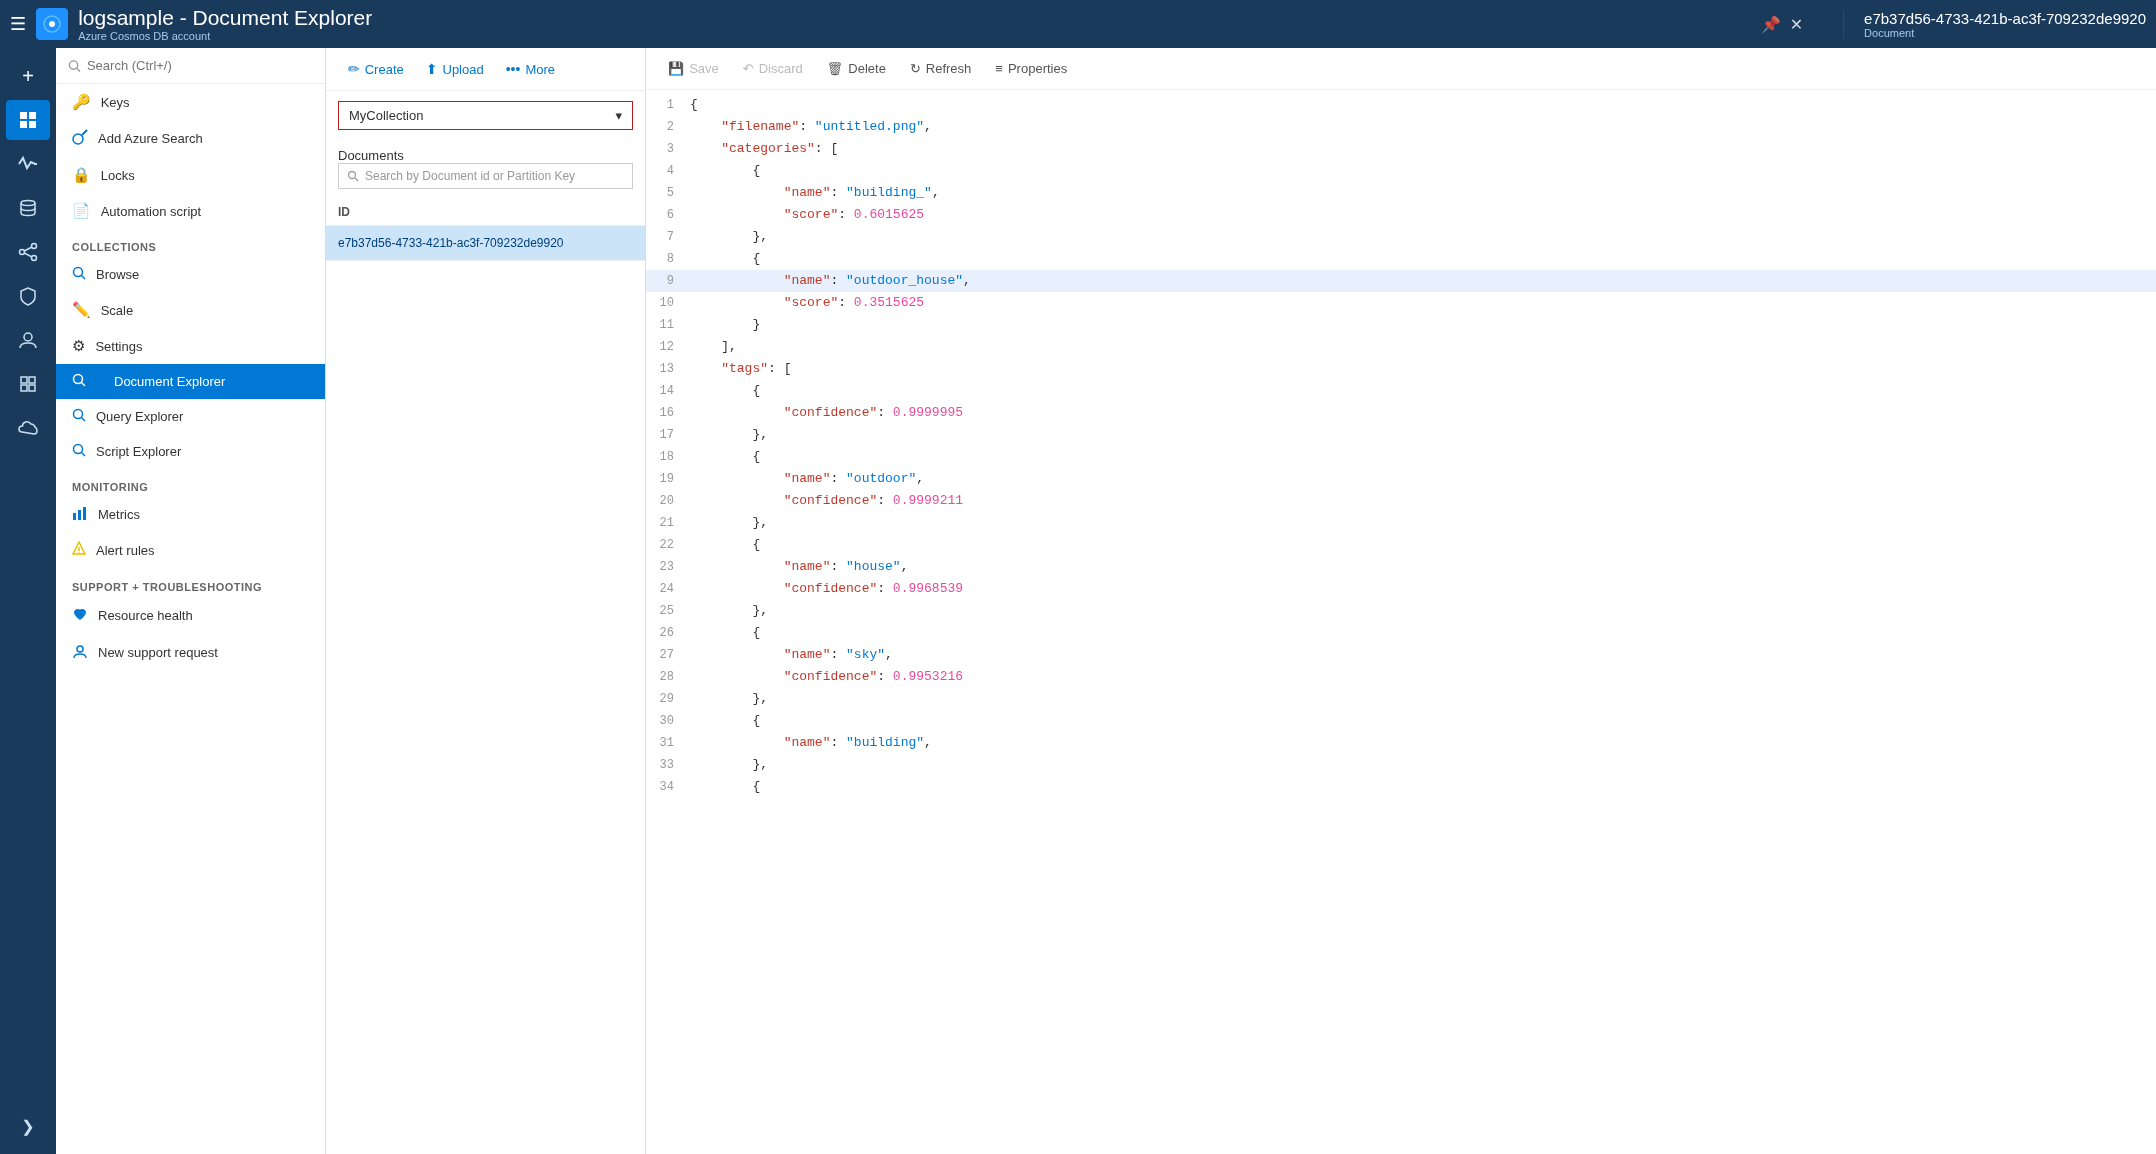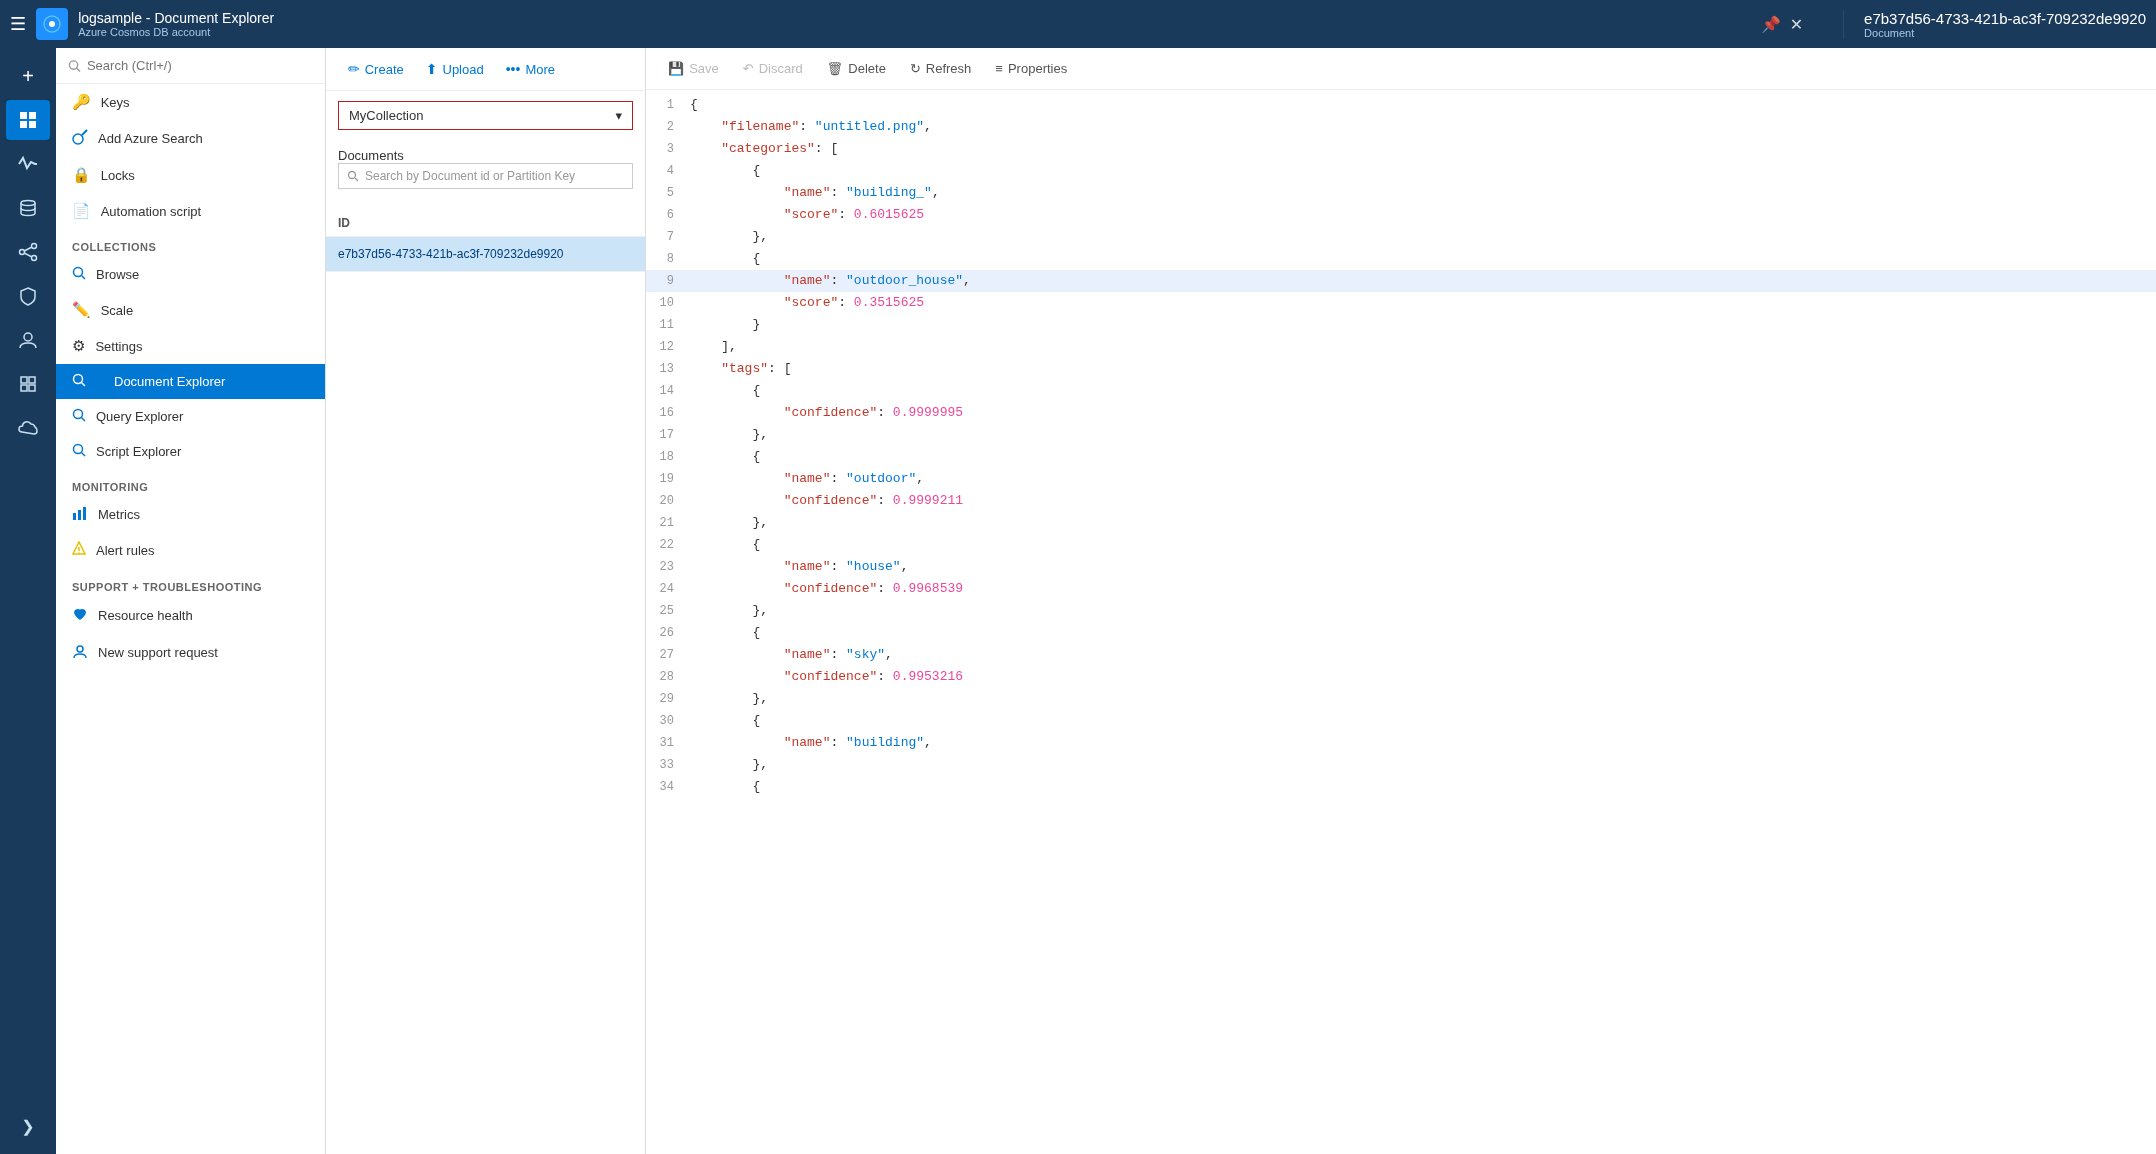--- a/index.html
+++ b/index.html
@@ -23,21 +23,21 @@
     }
     .hamburger { cursor: pointer; font-size: 18px; }
     .app-icon {
       width: 32px; height: 32px;
       background: #1e90ff;
       border-radius: 4px;
       display: flex; align-items: center; justify-content: center;
       font-size: 18px;
     }
     .title-section { display: flex; flex-direction: column; }
-    .title-main { font-size: 14px; font-weight: 500; }
+    .title-main { font-size: 21px; font-weight: 500; }
     .title-sub { font-size: 11px; color: #a8c7e8; }
     .top-bar-right { display: flex; align-items: center; gap: 8px; }
     .pin-icon, .close-icon { cursor: pointer; font-size: 16px; opacity: 0.8; }
 
     
     .main-layout {
       display: flex;
       flex: 1;
       overflow: hidden;
     }
@@ -153,21 +153,21 @@
       border: 1px solid #ccc;
       padding: 5px 8px;
       color: #999; font-size: 12px;
     }
     .id-header {
       padding: 6px 12px;
       font-size: 12px;
       font-weight: 600;
       color: #555;
       border-bottom: 1px solid #eee;
-      margin-top: 17px;
+      margin-top: 6px;
     }
     .doc-item {
       padding: 10px 12px;
       cursor: pointer;
       font-size: 12px;
       color: #0078d4;
       border-bottom: 1px solid #f0f0f0;
     }
     .doc-item.selected { background: #cce4f7; color: #003f7d; }
 

